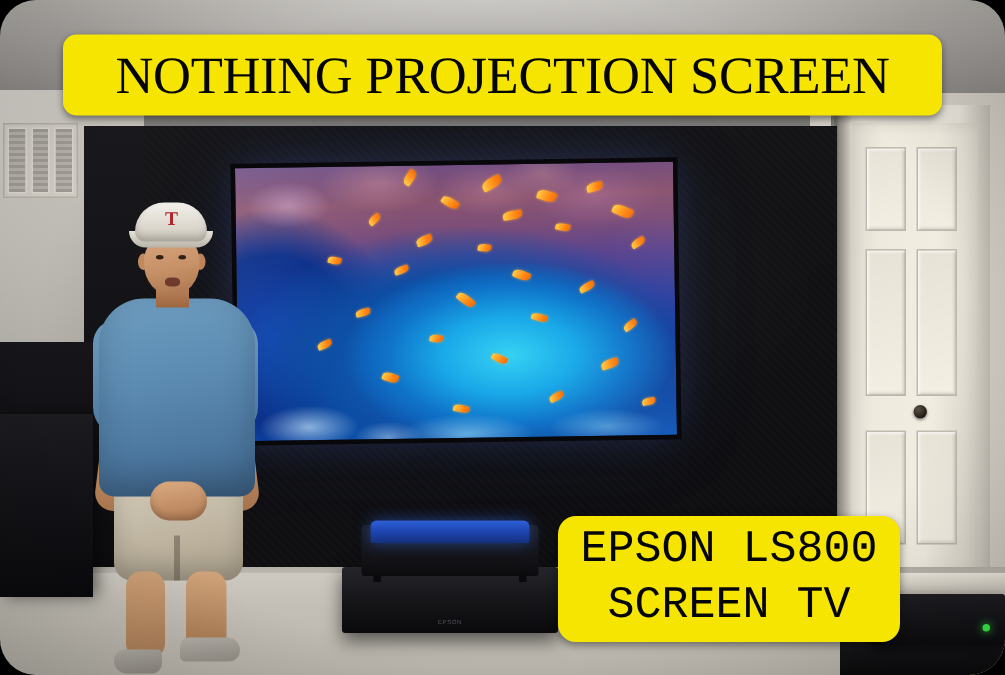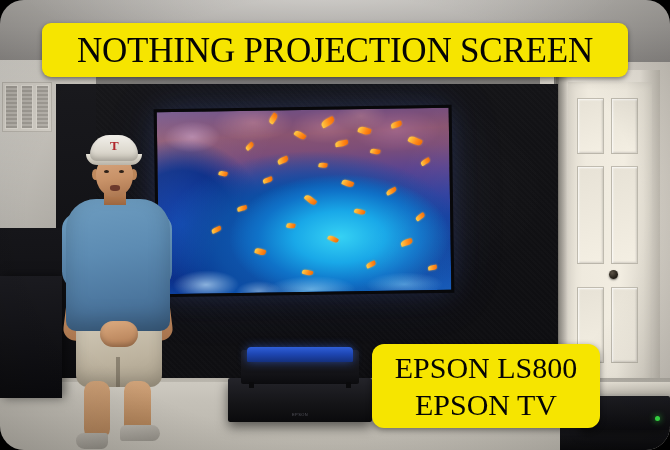--- a/index.html
+++ b/index.html
@@ -362,21 +362,21 @@
   .caption-bottom {
     position:absolute; left:372px; top:344px; width:228px; height:84px;
     background:#f6e500;
     border-radius:12px;
     display:flex; flex-direction:column; align-items:center; justify-content:center;
     gap:2px;
     box-shadow:0 2px 6px rgba(0,0,0,.45);
     z-index:30;
   }
   .caption-line {
-    font-family:Liberation Serif, serif;
+    font-family:Liberation Mono, monospace;
     font-size:30px;
     color:#050505;
     line-height:1.18;
     white-space:nowrap;
   }
 
   .vignette {
     position:absolute; inset:0; pointer-events:none; z-index:25;
     background:radial-gradient(ellipse 560px 400px at 50% 48%, rgba(0,0,0,0) 55%, rgba(0,0,0,.30) 100%);
   }
@@ -504,16 +504,16 @@
   </div>
 
   <div class="vignette"></div>
 
   <div class="banner-top">
     <span class="banner-top-text">NOTHING PROJECTION SCREEN</span>
   </div>
 
   <div class="caption-bottom">
     <span class="caption-line">EPSON LS800</span>
-    <span class="caption-line">EPSON TV</span>
+    <span class="caption-line">SCREEN TV</span>
   </div>
 
 </div>
 
 </body></html>

